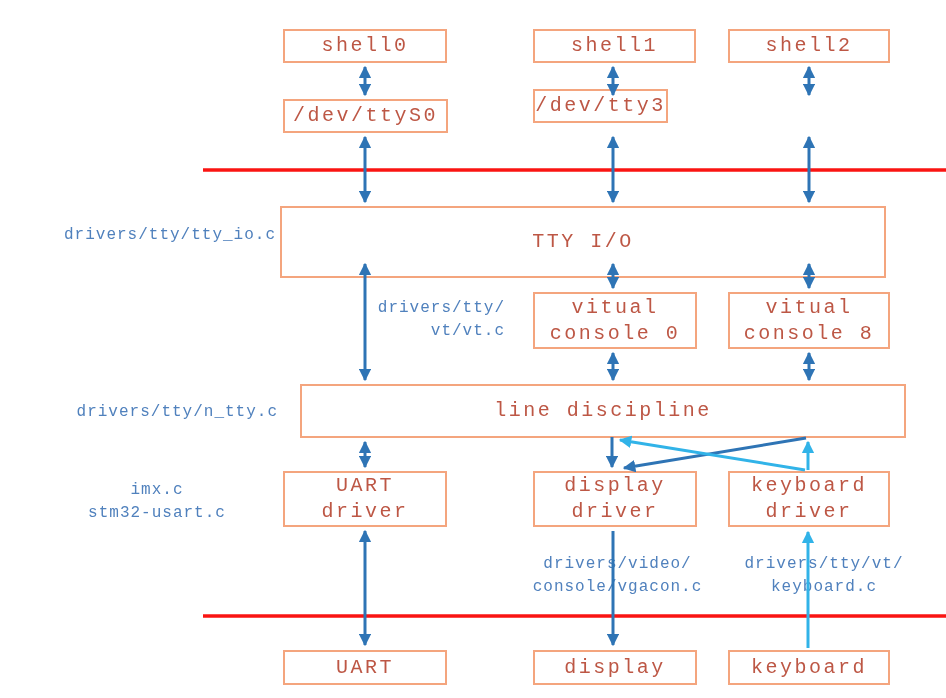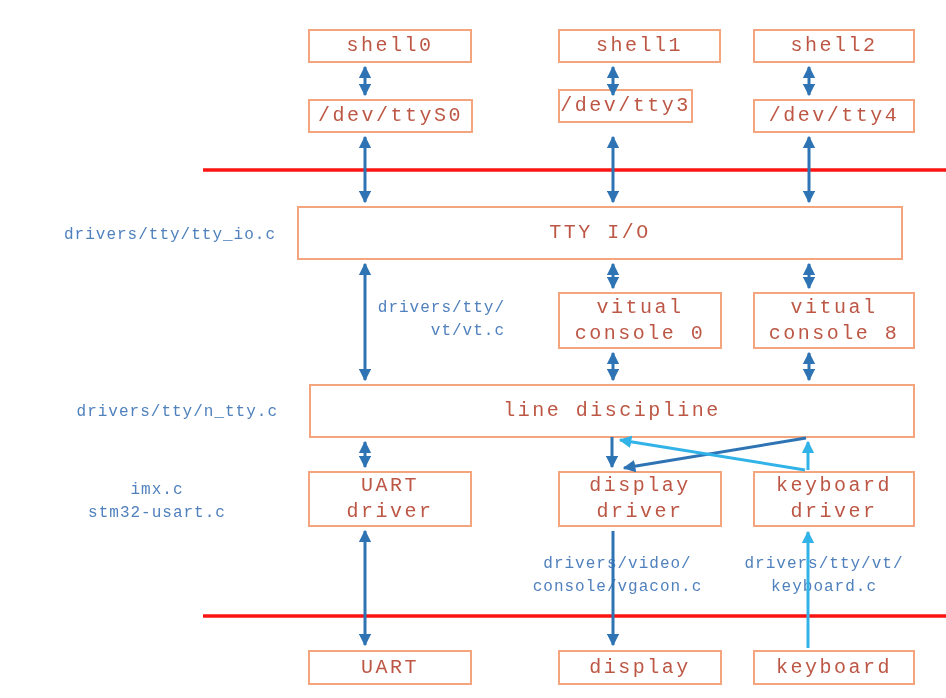--- a/index.html
+++ b/index.html
@@ -12,38 +12,38 @@
   }
   #arrow-layer{
     position:absolute;left:0;top:0;width:946px;height:698px;
     z-index:3;pointer-events:none;
   }
   .box{
     position:absolute;box-sizing:border-box;
     border:2px solid #f4a57e;background:#ffffff;
     color:#bd5745;font-size:20px;letter-spacing:2.5px;
     display:flex;flex-direction:column;align-items:center;justify-content:center;
-    line-height:26px;white-space:nowrap;z-index:2;margin-left:25px;
+    line-height:26px;white-space:nowrap;z-index:2;
   }
   .flabel{
     position:absolute;color:#5081bd;font-size:16px;line-height:23px;
     letter-spacing:1px;white-space:nowrap;z-index:2;
   }
   .ta-r{text-align:right}.ta-c{text-align:center}
   
   .b-shell0{left:283px;top:29px;width:164px;height:34px}
   .b-shell1{left:533px;top:29px;width:163px;height:34px}
   .b-shell2{left:728px;top:29px;width:162px;height:34px}
   .b-ttys0{left:283px;top:99px;width:165px;height:34px}
   .b-tty3{left:533px;top:89px;width:135px;height:34px}
   .b-tty4{left:728px;top:99px;width:162px;height:34px}
-  .b-ttyio{left:272px;top:206px;width:606px;height:54px}
+  .b-ttyio{left:280px;top:206px;width:606px;height:72px}
   .b-vc0{left:533px;top:292px;width:164px;height:57px}
   .b-vc1{left:728px;top:292px;width:162px;height:57px}
-  .b-ld{left:284px;top:384px;width:606px;height:54px}
+  .b-ld{left:300px;top:384px;width:606px;height:54px}
   .b-uartdrv{left:283px;top:471px;width:164px;height:56px}
   .b-dispdrv{left:533px;top:471px;width:164px;height:56px}
   .b-kbddrv{left:728px;top:471px;width:162px;height:56px}
   .b-uart{left:283px;top:650px;width:164px;height:35px}
   .b-display{left:533px;top:650px;width:164px;height:35px}
   .b-keyboard{left:728px;top:650px;width:162px;height:35px}
   
   .l-ttyio{left:0;top:224px;width:276px}
   .l-vt{left:330px;top:297px;width:175px}
   .l-ntty{left:0;top:401px;width:278px}
@@ -101,23 +101,20 @@
   <div class="box b-shell2">
     <span>shell2</span>
   </div>
 
   <div class="box b-ttys0">
     <span>/dev/ttyS0</span>
   </div>
   <div class="box b-tty3">
     <span>/dev/tty3</span>
   </div>
-  <div class="box b-tty4">
-    <span>/dev/tty4</span>
-  </div>
 
   <div class="box b-ttyio">
     <span>TTY I/O</span>
   </div>
 
   <div class="box b-vc0">
     <span>vitual</span>
     <span>console 0</span>
   </div>
   <div class="box b-vc1">

